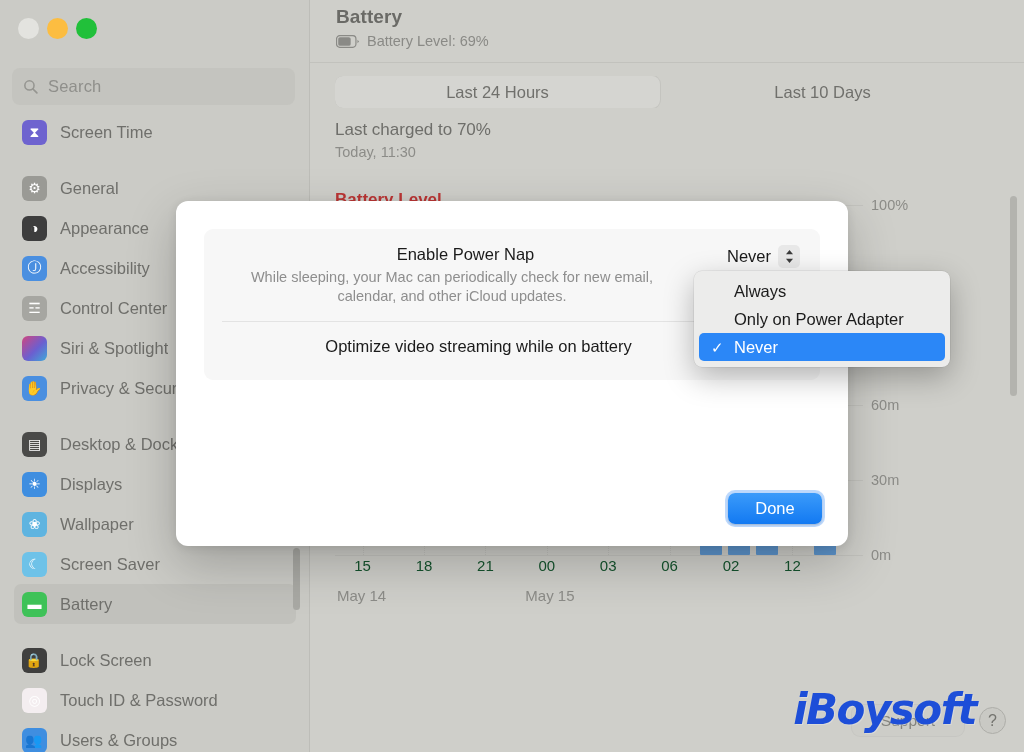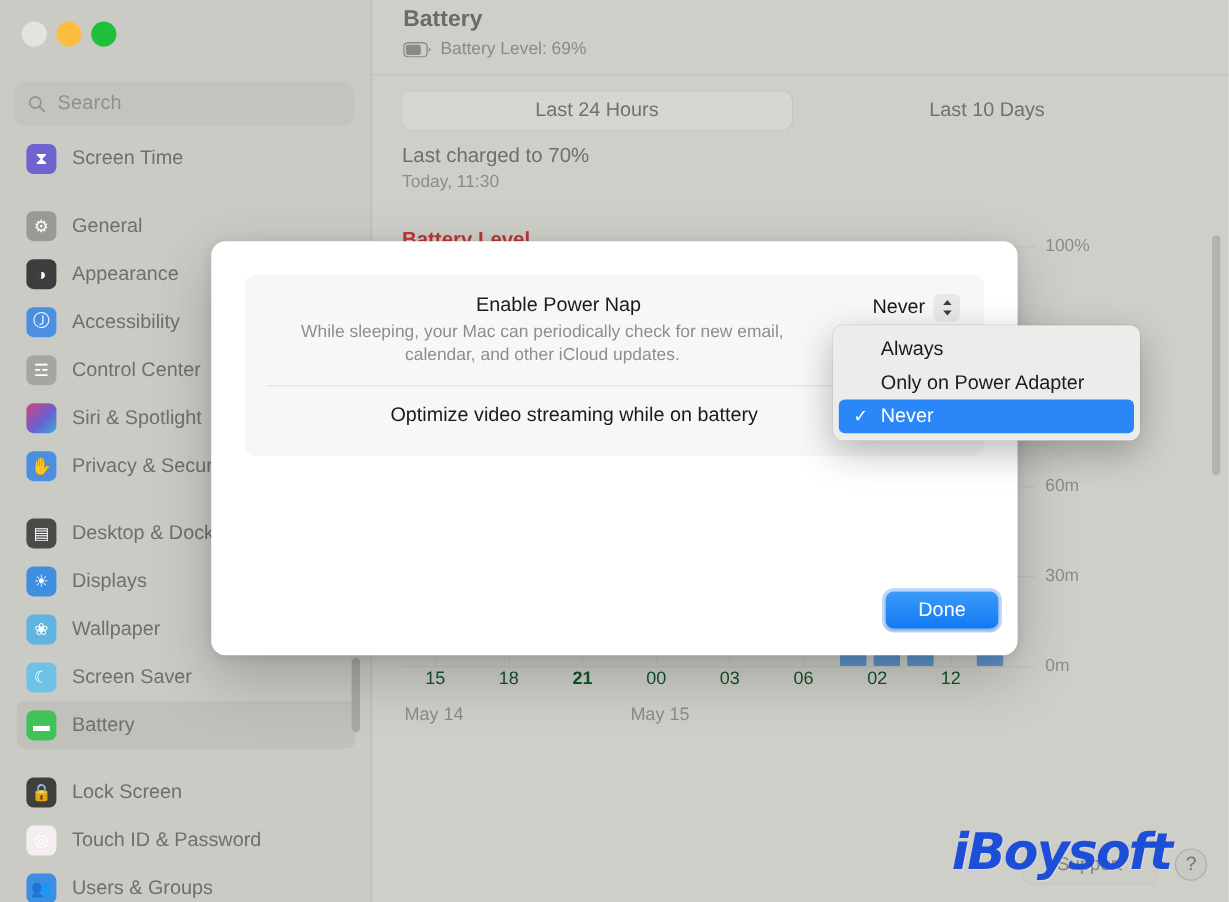--- a/index.html
+++ b/index.html
@@ -302,21 +302,21 @@
     box-shadow: inset 0 0 0 1px rgba(0,0,0,.04);
   }
   .toggle .knob {
     position: absolute; top: 2px; left: 23px;
     width: 26px; height: 26px; border-radius: 50%;
     background: #fff;
     box-shadow: 0 1px 3px rgba(0,0,0,.28);
   }
 
   #sheet-footer {
-    position: absolute; right: 16px; bottom: 22px;
+    position: absolute; right: 26px; bottom: 22px;
   }
   #done-button {
     min-width: 94px; height: 31px;
     padding: 0 22px;
     border-radius: 7px;
     background: linear-gradient(180deg,#3b9bfa,#1279f2);
     color: #fff; font-size: 16.5px;
     display: flex; align-items: center; justify-content: center;
     box-shadow: 0 1px 2px rgba(0,0,0,.18), 0 0 0 3px rgba(40,130,245,.30);
   }
@@ -498,21 +498,21 @@
             <div class="greenbar" style="left: 411.442px; top: 137.96px; width: 7px; height: 14px;"></div>
             <div class="greenbar" style="left: 421.442px; top: 137.96px; width: 7px; height: 14px;"></div>
             <div class="bar" style="left: 365.302px; width: 22px; height: 150px; bottom: 0px;"></div>
             <div class="bar" style="left: 392.93px; width: 22px; height: 150px; bottom: 0px;"></div>
             <div class="bar" style="left: 420.558px; width: 22px; height: 150px; bottom: 0px;"></div>
             <div class="bar" style="left: 478.884px; width: 22px; height: 15px; bottom: 0px;"></div>
           </div>
         <div id="xaxis">
             <div class="xlab" style="left: 27.6279px;">15</div>
             <div class="xlab" style="left: 89.0233px;">18</div>
-            <div class="xlab" style="left: 150.419px; font-weight: bold;">21</div>
+            <div class="xlab" style="left: 150.419px;">21</div>
             <div class="xlab" style="left: 211.814px;">00</div>
             <div class="xlab" style="left: 273.209px;">03</div>
             <div class="xlab" style="left: 334.605px;">06</div>
             <div class="xlab" style="left: 396px;">02</div>
             <div class="xlab" style="left: 457.395px;">12</div>
             <div class="daylab" style="left: 2px;">May 14</div>
             <div class="daylab" style="left: 190.326px;">May 15</div>
           </div>
       </div>
 

